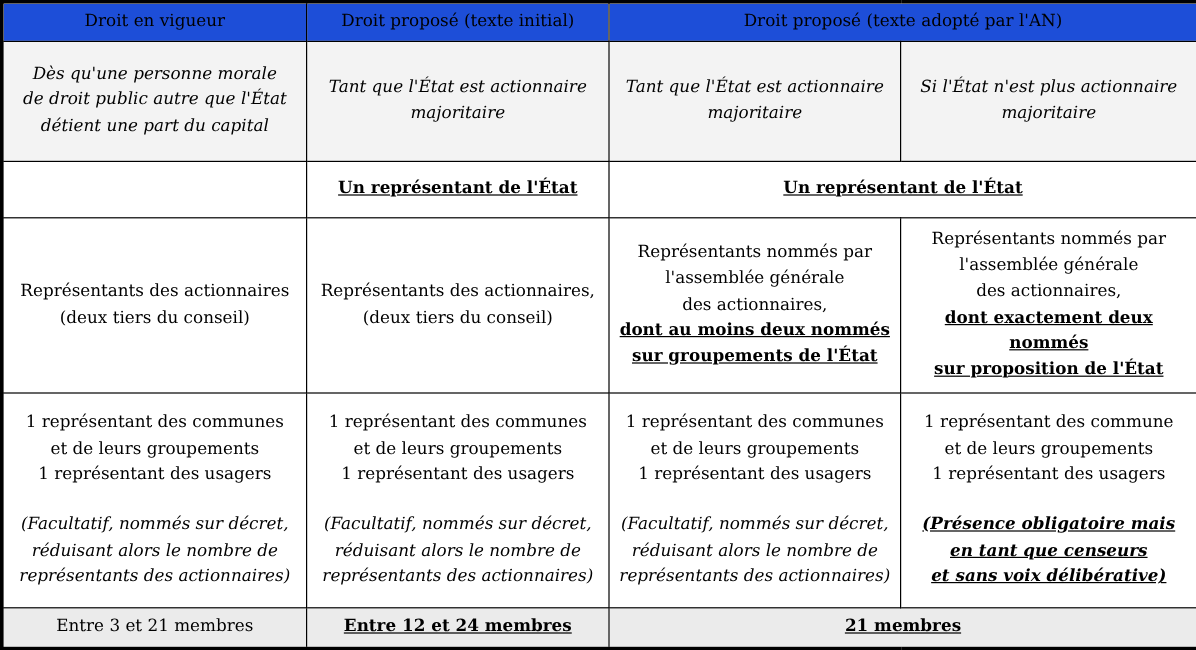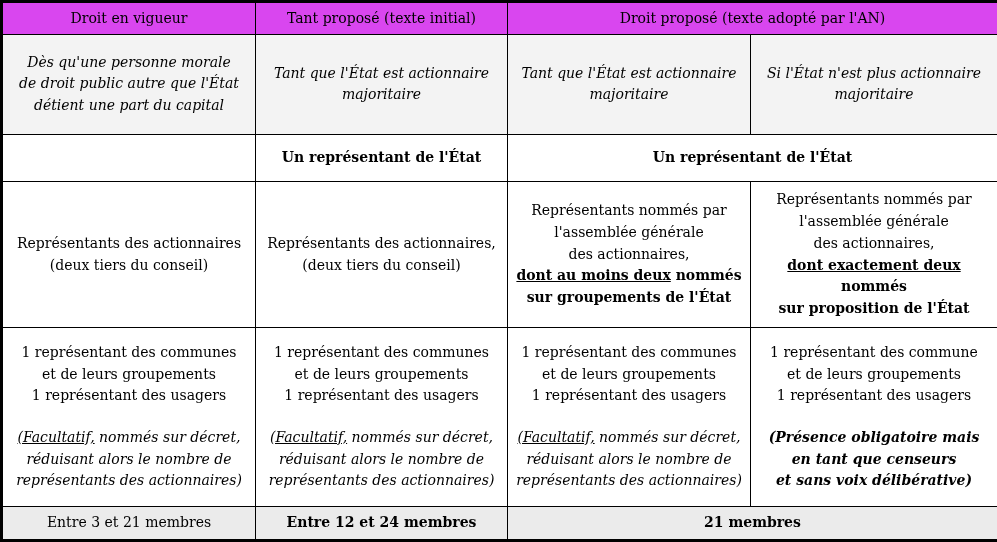--- a/index.html
+++ b/index.html
@@ -15,45 +15,45 @@
     line-height:1.55;
   }
   table.cmp td{
     border:1px solid #000;
     text-align:center;
     vertical-align:middle;
     padding:3px 6px;
     overflow:hidden;
   }
   td.thickR{border-right:3px solid #000;}
-  .hdr{background:#d946ef;}
+  .hdr{background:#1d4ed8;}
   .cond{background:#f3f3f3;font-style:italic;}
   .foot{background:#ebebeb;}
-  .b{font-weight:bold;}
-  .u{text-decoration:underline;}
+  .b{font-weight:bold;text-decoration:underline;}
+  .u{}
   .bu{font-weight:bold;text-decoration:underline;}
   .pre{white-space:pre-line;}
   .note{margin-top:20px;font-style:italic;}
 </style>
 </head>
 <body>
 
 <div class="wrap">
 <table class="cmp">
   <colgroup>
     <col style="width:254px">
         <col style="width:252px">
         <col style="width:243px">
         <col style="width:248px">
   </colgroup>
 
   <tbody>
         <tr style="height:31px">
     <td class="hdr thickR">Droit en vigueur</td>
-    <td class="hdr thickR">Tant proposé (texte initial)</td>
+    <td class="hdr thickR">Droit proposé (texte initial)</td>
     <td class="hdr" colspan="2">Droit proposé (texte adopté par l'AN)</td>
   </tr>
 
   <tr style="height:94px">
     <td class="cond pre thickR">Dès qu'une personne morale
 de droit public autre que l'État
 détient une part du capital</td>
     <td class="cond pre thickR">Tant que l'État est actionnaire
 majoritaire</td>
     <td class="cond pre">Tant que l'État est actionnaire

